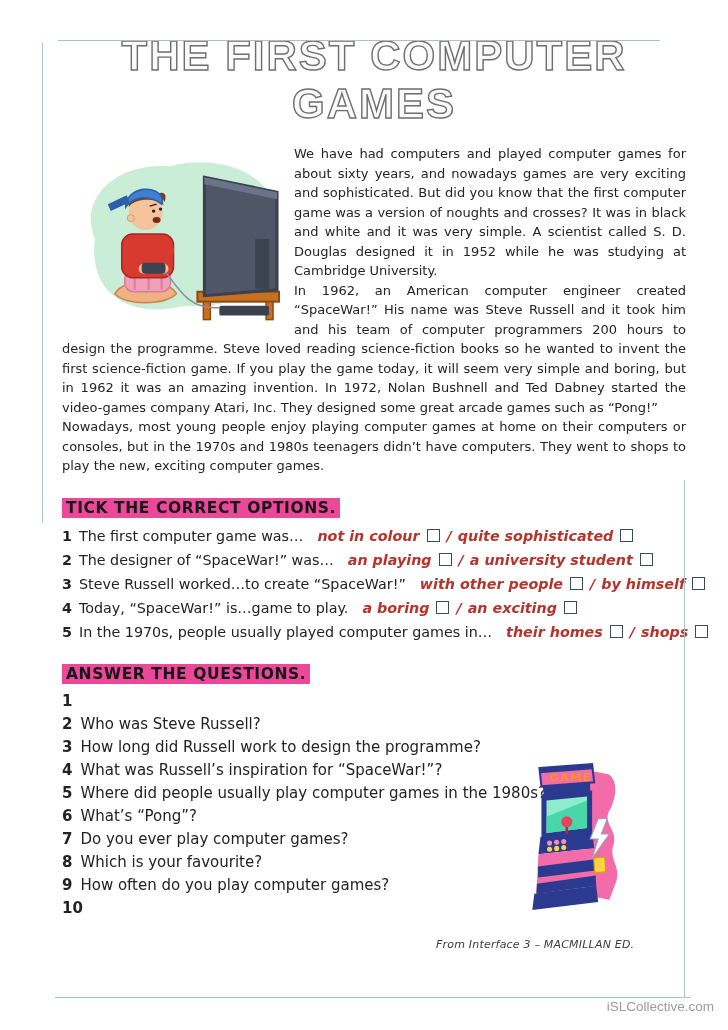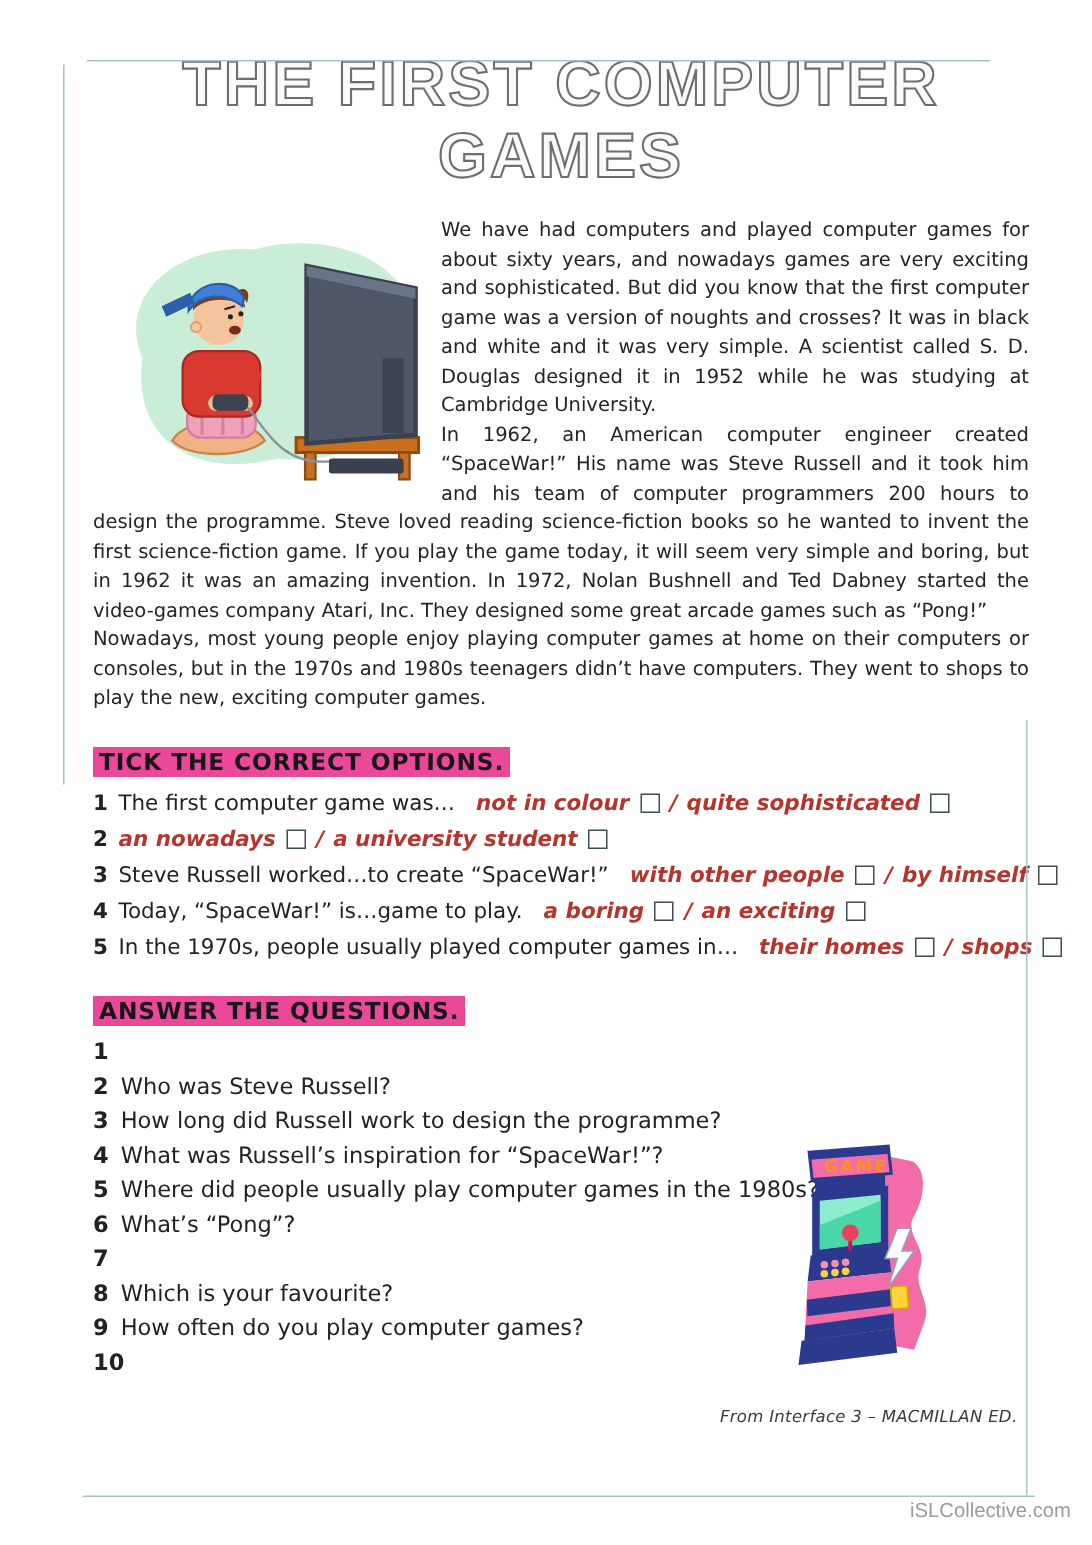--- a/index.html
+++ b/index.html
@@ -51,21 +51,21 @@
   .opt { color:#b5342c; font-style:italic; font-weight:bold; margin-right:4px; }
   .sep { color:#b5342c; font-style:italic; font-weight:bold; margin:0 6px 0 3px; }
   .cb { width:13px; height:13px; border:1.6px solid #3d4d4f; background:#fff; margin:0 4px 0 3px; flex:none; cursor:pointer; }
 
   .answer-section { margin-top:20px; }
   .q-row { display:flex; font-size:15px; line-height:23px; }
   .q-num { font-weight:bold; margin-right:8px; }
 
   .illus-arcade { position:absolute; left:527px; top:758px; width:112px; height:152px; }
 
-  .credit { position:absolute; left:480px; top:938px; font-size:11px; font-style:italic; color:#3a3a3a; letter-spacing:0.2px; }
+  .credit { position:absolute; left:436px; top:938px; font-size:11px; font-style:italic; color:#3a3a3a; letter-spacing:0.2px; }
 
   .watermark { position:absolute; right:14px; top:999px; font-family:"Liberation Sans", sans-serif; font-size:13.5px; color:#9b9b9b;margin-left:24px; }
 </style>
 </head>
 <body>
 
 <div class="page">
 
   <div class="frame-line frame-top"></div>
   <div class="frame-line frame-left"></div>
@@ -133,21 +133,22 @@
         <span class="stem">The first computer game was…</span>
         <span class="opt">not in colour</span>
         <span class="cb"></span>
         <span class="sep">/</span>
         <span class="opt">quite sophisticated</span>
         <span class="cb"></span>
       </div>
 
       <div class="tick-row">
         <span class="num">2</span>
-        <span class="opt">an nowadays</span>
+        <span class="stem">The designer of “SpaceWar!” was…</span>
+        <span class="opt">an playing</span>
         <span class="cb"></span>
         <span class="sep">/</span>
         <span class="opt">a university student</span>
         <span class="cb"></span>
       </div>
 
       <div class="tick-row">
         <span class="num">3</span>
         <span class="stem">Steve Russell worked…to create “SpaceWar!”</span>
         <span class="opt">with other people</span>
@@ -199,20 +200,21 @@
       <div class="q-row">
           <span class="q-num">5</span>
           <span>Where did people usually play computer games in the 1980s?</span>
         </div>
       <div class="q-row">
           <span class="q-num">6</span>
           <span>What’s “Pong”?</span>
         </div>
       <div class="q-row">
           <span class="q-num">7</span>
+          <span>Do you ever play computer games?</span>
         </div>
       <div class="q-row">
           <span class="q-num">8</span>
           <span>Which is your favourite?</span>
         </div>
       <div class="q-row">
           <span class="q-num">9</span>
           <span>How often do you play computer games?</span>
         </div>
       <div class="q-row">

